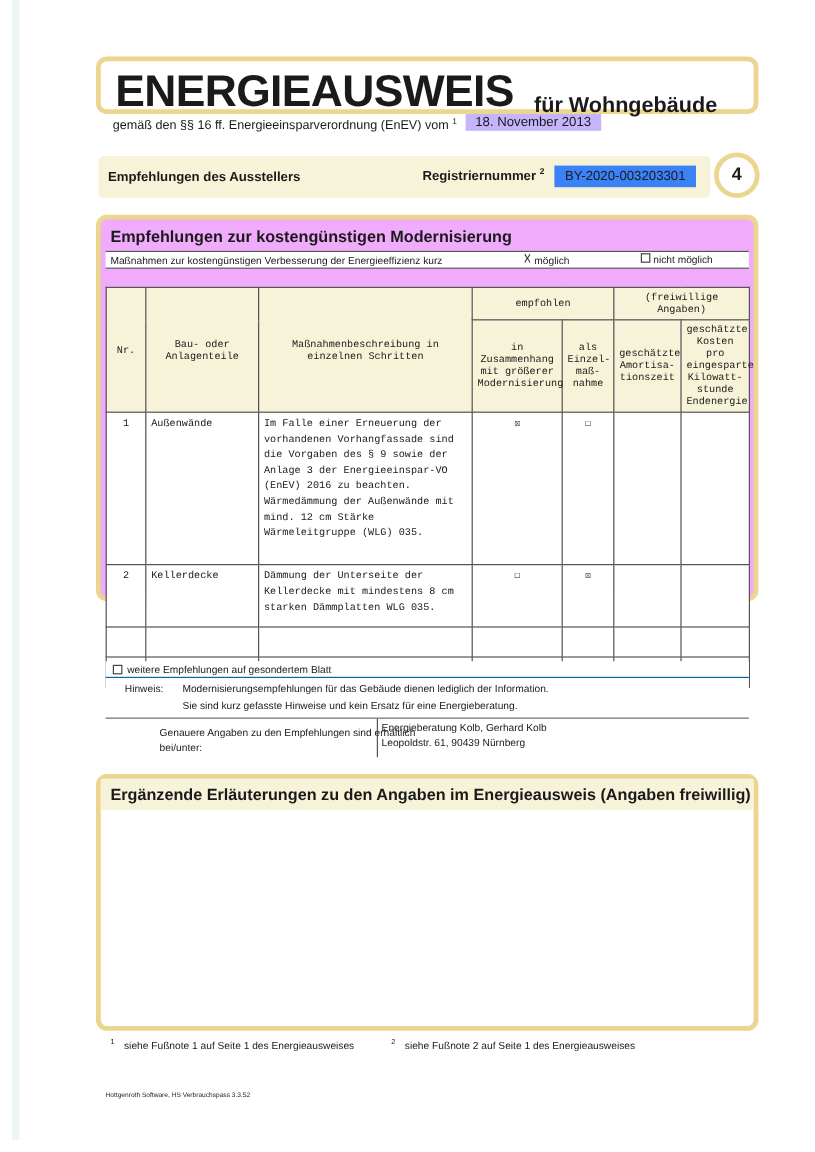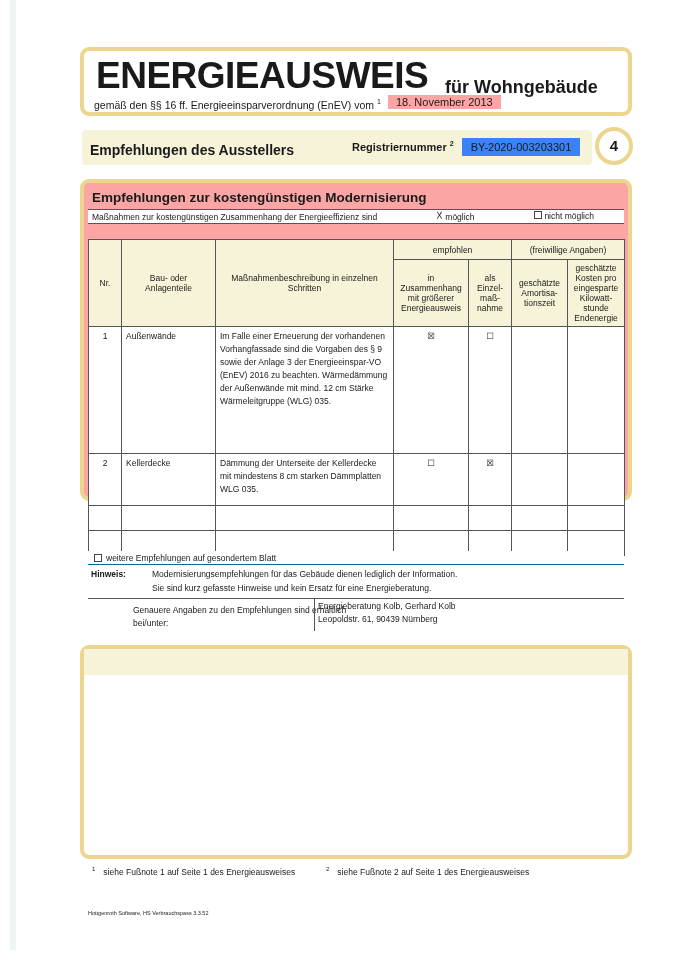--- a/index.html
+++ b/index.html
@@ -1,51 +1,51 @@
 <!DOCTYPE html>
 <html><head>
 <meta charset="utf-8">
 <style>
   html,body{margin:0;padding:0;}
   body{width:679px;height:960px;background:#ffffff;position:relative;overflow:hidden;font-family:"Liberation Sans",sans-serif;color:#1a1a1a;}
   .edge{position:absolute;left:10px;top:0;width:6px;height:950px;background:#eef6f5;}
   .gbox{position:absolute;border:4px solid #ecd58e;border-radius:9px;background:#fff;box-sizing:border-box;}
-  .hdr{left:80px;top:47px;width:552px;height:69px;}
+  .hdr{left:80px;top:47px;width:552px;height:48px;}
   .hdr .title{position:absolute;left:12px;top:6px;font-size:37px;font-weight:bold;letter-spacing:-0.5px;line-height:38px;}
   .hdr .sub{position:absolute;left:361px;top:26px;font-size:18px;font-weight:bold;}
   .hdr .law{position:absolute;left:10px;top:47px;font-size:10.5px;}
   .hdr .law sup{font-size:7px;}
-  .hdr .date{position:absolute;left:304px;top:44px;background:#fca5a5;padding:1px 8px;font-size:11px;}
+  .hdr .date{position:absolute;left:304px;top:44px;background:#c4b5fd;padding:1px 8px;font-size:11px;}
   .bar{position:absolute;left:82px;top:130px;width:510px;height:35px;background:#f7f3d8;border-radius:4px;}
-  .bar .lbl{position:absolute;left:8px;top:12px;font-size:14px;font-weight:bold;}
+  .bar .lbl{position:absolute;left:8px;top:12px;font-size:11px;font-weight:bold;}
   .bar .reg{position:absolute;left:270px;top:10px;font-size:11px;font-weight:bold;}
   .bar .reg sup{font-size:7px;}
   .bar .regval{position:absolute;left:380px;top:8px;width:118px;height:18px;background:#3b82f6;font-size:11px;line-height:18px;text-align:center;}
   .pnum{position:absolute;left:595px;top:127px;width:30px;height:30px;border:4px solid #ecd58e;border-radius:50%;text-align:center;line-height:30px;font-size:15px;font-weight:bold;background:#fff;}
-  .main{left:80px;top:179px;width:552px;height:322px;background:#fca5a5;}
+  .main{left:80px;top:179px;width:552px;height:322px;background:#f0abfc;}
   .main .h{position:absolute;left:8px;top:7px;font-size:13.5px;font-weight:bold;}
   .row{position:absolute;left:4px;width:536px;box-sizing:border-box;font-size:8.5px;}
   .r1{top:26px;height:15px;background:#fff;border-top:1px solid #555;border-bottom:1px solid #555;}
   .r1 .t{position:absolute;left:4px;top:2px;}
   .r1 .m{position:absolute;left:348px;top:1px;}
   .r1 .n{position:absolute;left:446px;top:1px;}
   .r2{top:41px;height:15px;}
   .r2 .t{position:absolute;left:4px;top:2px;font-weight:bold;}
   table.mt{position:absolute;left:4px;top:56px;width:536px;border-collapse:collapse;font-size:8.5px;table-layout:fixed;}
-  table.mt td,table.mt th{border:1px solid #555;vertical-align:top;padding:3px 4px;font-weight:normal;}
+  table.mt td,table.mt th{border:1px solid #555;vertical-align:top;padding:3px 4px;font-weight:normal;font-family:Liberation Mono, monospace;}
   table.mt th{background:#f7f3d8;text-align:center;vertical-align:middle;line-height:10px;}
   table.mt td{background:#fff;line-height:13px;}
   table.mt td.c{text-align:center;}
   .cb{display:inline-block;width:6px;height:6px;border:1px solid #444;}
   .xb{font-size:13px;line-height:10px;}
   .more{position:absolute;left:4px;top:368px;width:536px;height:14px;background:#fff;border-bottom:1px solid #0369a1;font-size:8.5px;box-sizing:border-box;}
   .more span.t{position:absolute;left:18px;top:2px;}
   .more .cb{position:absolute;left:6px;top:3px;}
   .hin{position:absolute;left:4px;top:382px;width:536px;height:34px;font-size:8.5px;background:#fff;border-bottom:1px solid #555;box-sizing:border-box;}
-  .hin .k{position:absolute;left:3px;top:4px;font-weight:bold;}
+  .hin .k{position:absolute;left:16px;top:4px;font-weight:normal;}
   .hin .v1{position:absolute;left:64px;top:4px;}
   .hin .v2{position:absolute;left:64px;top:18px;text-align:center;}
   .gen{position:absolute;left:4px;top:416px;width:536px;height:32px;background:#fff;font-size:8.5px;}
   .gen .l{position:absolute;left:4px;top:5px;width:220px;line-height:13px;margin-left:41px;}
   .gen .div{position:absolute;left:226px;top:0;width:1px;height:32px;background:#555;}
   .gen .r{position:absolute;left:230px;top:1px;line-height:13px;}
   .erg{left:80px;top:645px;width:552px;height:214px;}
   .erg .hbg{position:absolute;left:0;top:0;right:0;height:26px;background:#f7f3d8;}
   .erg .h{position:absolute;left:8px;top:6px;font-size:13.5px;font-weight:bold;}
   .fn{position:absolute;top:866px;font-size:8.5px;}
@@ -67,21 +67,21 @@
 <div class="bar">
   <div class="lbl">Empfehlungen des Ausstellers</div>
   <div class="reg"><span>Registriernummer</span> <sup>2</sup></div>
   <div class="regval">BY-2020-003203301</div>
 </div>
 <div class="pnum">4</div>
 
 <div class="gbox main">
   <div class="h">Empfehlungen zur kostengünstigen Modernisierung</div>
   <div class="row r1">
-    <span class="t">Maßnahmen zur kostengünstigen Zusammenhang der Energieeffizienz sind</span>
+    <span class="t">Maßnahmen zur kostengünstigen Verbesserung der Energieeffizienz kurz</span>
     <span class="m"><span class="xb">☓</span> <span>möglich</span></span>
     <span class="n"><span class="cb"></span> <span>nicht möglich</span></span>
   </div>
 
   <table class="mt">
     <colgroup>
         <col style="width:33px">
         <col style="width:94px">
         <col style="width:178px">
         <col style="width:75px">
@@ -91,21 +91,21 @@
       </colgroup>
     <tbody>
         <tr style="height:20px">
       <th rowspan="2">Nr.</th>
       <th rowspan="2">Bau- oder Anlagenteile</th>
       <th rowspan="2">Maßnahmenbeschreibung in einzelnen Schritten</th>
       <th colspan="2">empfohlen</th>
       <th colspan="2">(freiwillige Angaben)</th>
     </tr>
     <tr style="height:57px">
-      <th>in Zusammenhang mit größerer Energieausweis</th>
+      <th>in Zusammenhang mit größerer Modernisierung</th>
       <th>als Einzel-maß-nahme</th>
       <th>geschätzte Amortisa-tionszeit</th>
       <th>geschätzte Kosten pro eingesparte Kilowatt-stunde Endenergie</th>
     </tr>
     <tr style="height:127px">
       <td class="c">1</td>
       <td>Außenwände</td>
       <td>Im Falle einer Erneuerung der vorhandenen Vorhangfassade sind die Vorgaben des § 9 sowie der Anlage 3 der Energieeinspar-VO (EnEV) 2016 zu beachten. Wärmedämmung der Außenwände mit mind. 12 cm Stärke Wärmeleitgruppe (WLG) 035.</td>
       <td class="c">☒</td>
       <td class="c">☐</td>
@@ -156,18 +156,19 @@
     <div class="div"></div>
     <div class="r">
       <div>Energieberatung Kolb, Gerhard Kolb</div>
       <div>Leopoldstr. 61, 90439 Nürnberg</div>
     </div>
   </div>
 </div>
 
 <div class="gbox erg">
   <div class="hbg"></div>
+  <div class="h">Ergänzende Erläuterungen zu den Angaben im Energieausweis (Angaben freiwillig)</div>
   <div style="position:absolute;left:4px;top:30px;right:4px;bottom:4px;"></div>
 </div>
 
 <div class="fn" style="left:92px"><sup>1</sup><span>siehe Fußnote 1 auf Seite 1 des Energieausweises</span></div>
 <div class="fn" style="left:326px"><sup>2</sup><span>siehe Fußnote 2 auf Seite 1 des Energieausweises</span></div>
 <div class="soft">Hottgenroth Software, HS Verbrauchspass 3.3.52</div>
 
 </body></html>

